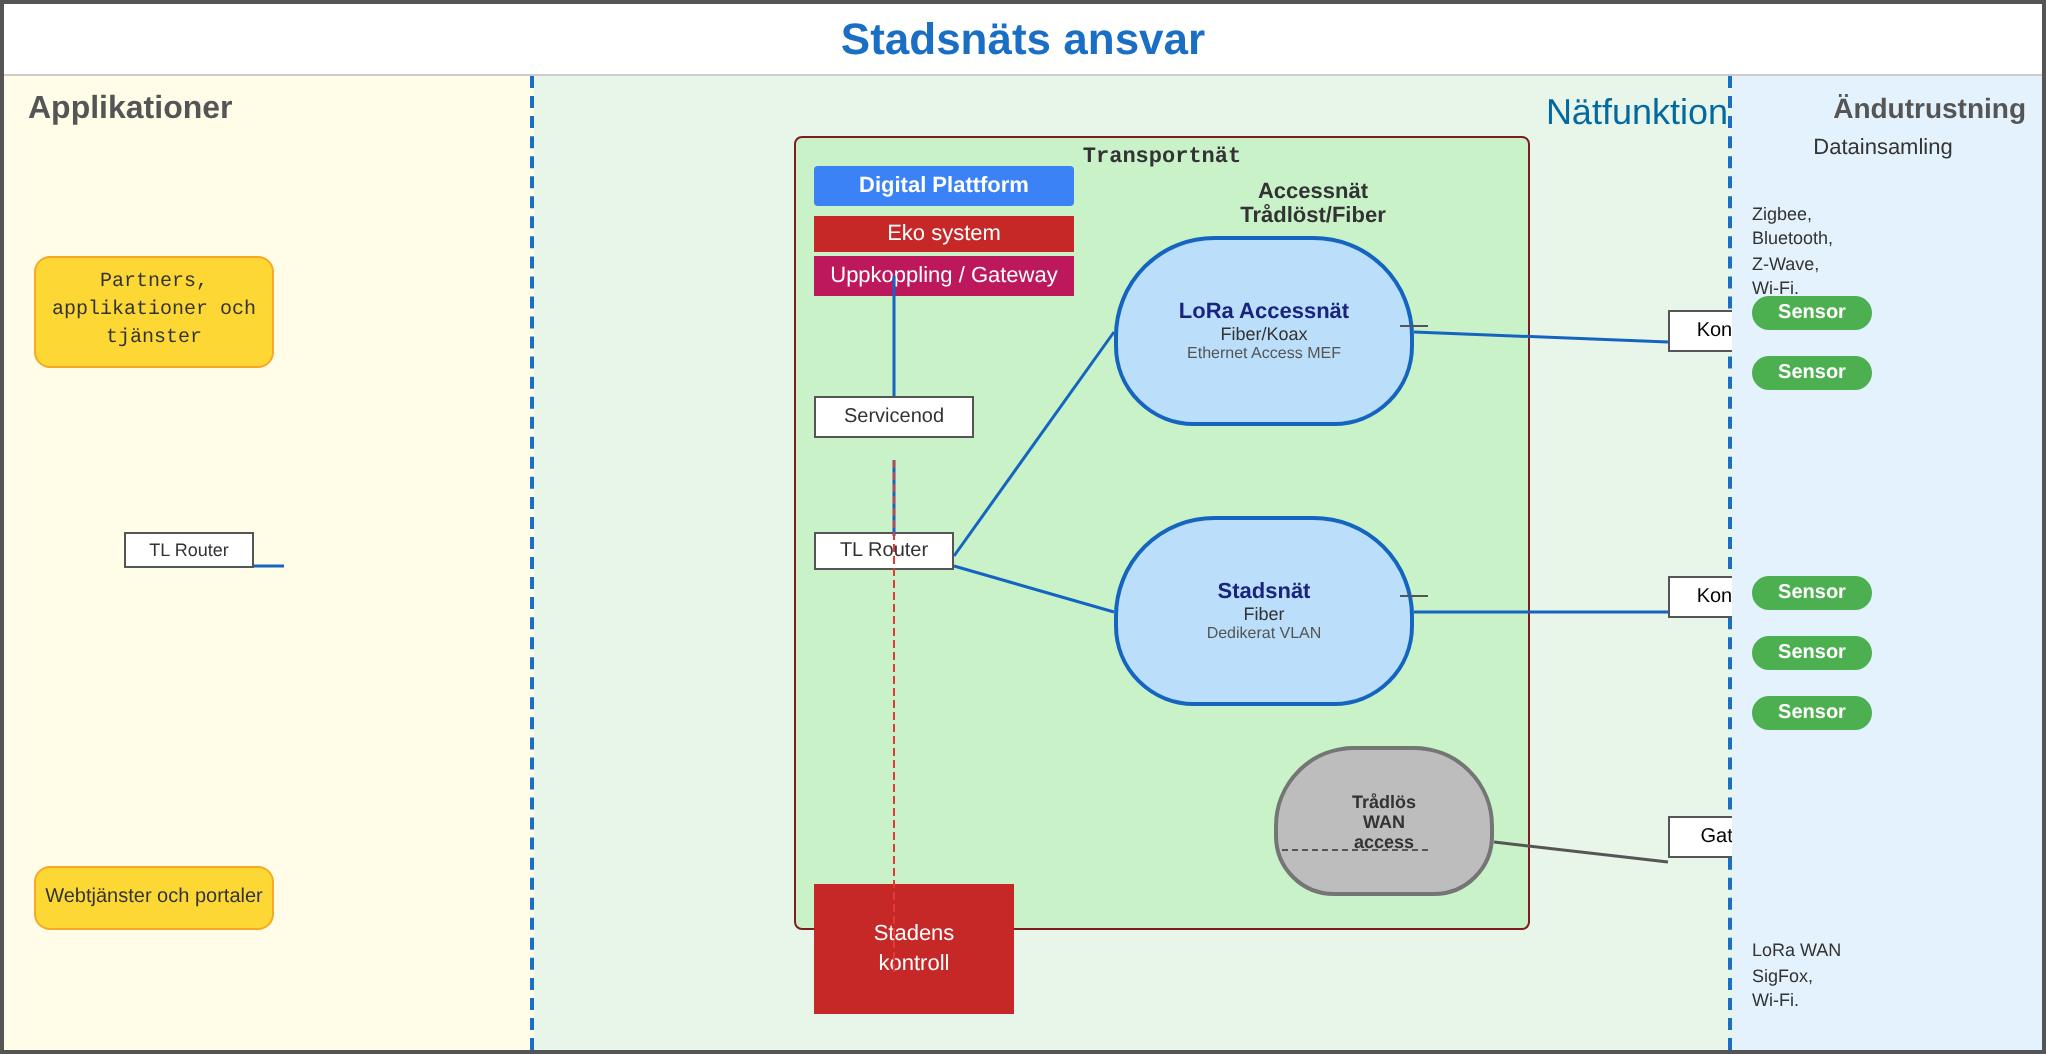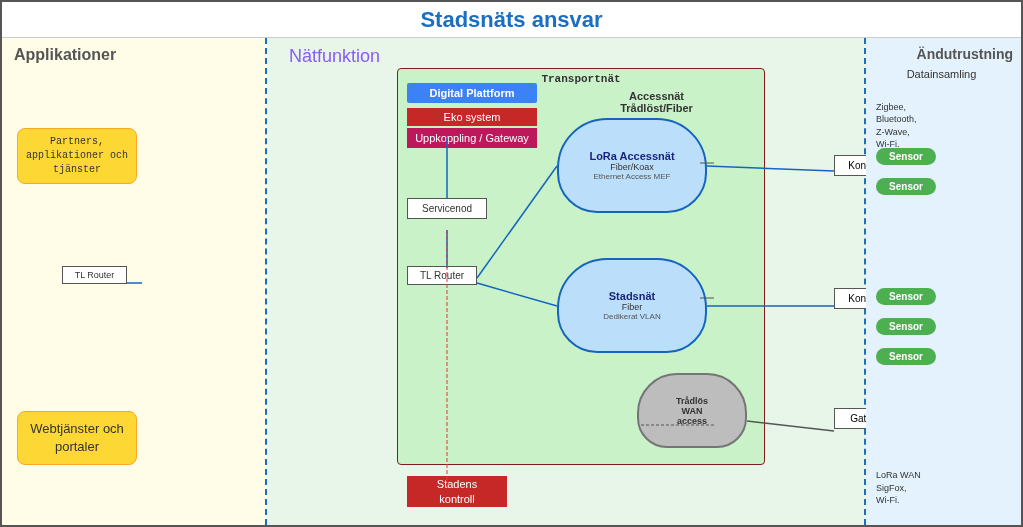--- a/index.html
+++ b/index.html
@@ -55,22 +55,22 @@
     }
     
     .col-mid {
       flex: 1;
       background: #e8f5e9;
       border-right: 2px dashed #1a6fc4;
       position: relative;
     }
     .col-mid-title {
       font-size: 18px;
-      color: #8b5cf6;
-      text-align: left;
+      color: #0369a1;
+      text-align: right;
       padding: 8px 0 4px;
       margin-left: 22px;
     }
     
     .col-right {
       width: 155px;
       background: #e3f2fd;
       position: relative;
     }
     .col-right-title {
@@ -334,21 +334,21 @@
     
     .stadens-kontroll {
       position: absolute;
       bottom: 18px;
       left: 140px;
       width: 100px;
       background: #c62828;
       color: #fff;
       font-size: 11px;
       text-align: center;
-      padding: 1px 4px;
+      padding: 18px 4px;
       line-height: 1.3;
     }
 
     
     .partners-box {
       position: absolute;
       top: 90px;
       left: 15px;
       width: 120px;
       background: #fdd835;
@@ -362,21 +362,21 @@
       font-family: Liberation Mono, monospace;
     }
     .webtjanster-box {
       position: absolute;
       bottom: 60px;
       left: 15px;
       width: 120px;
       background: #fdd835;
       border: 1.5px solid #f9a825;
       border-radius: 8px;
-      font-size: 13px;
+      font-size: 10px;
       text-align: center;
       padding: 8px 4px;
       color: #333;
       line-height: 1.4;
     }
 
     
     .sensor-oval {
       position: absolute;
       background: #4caf50;

